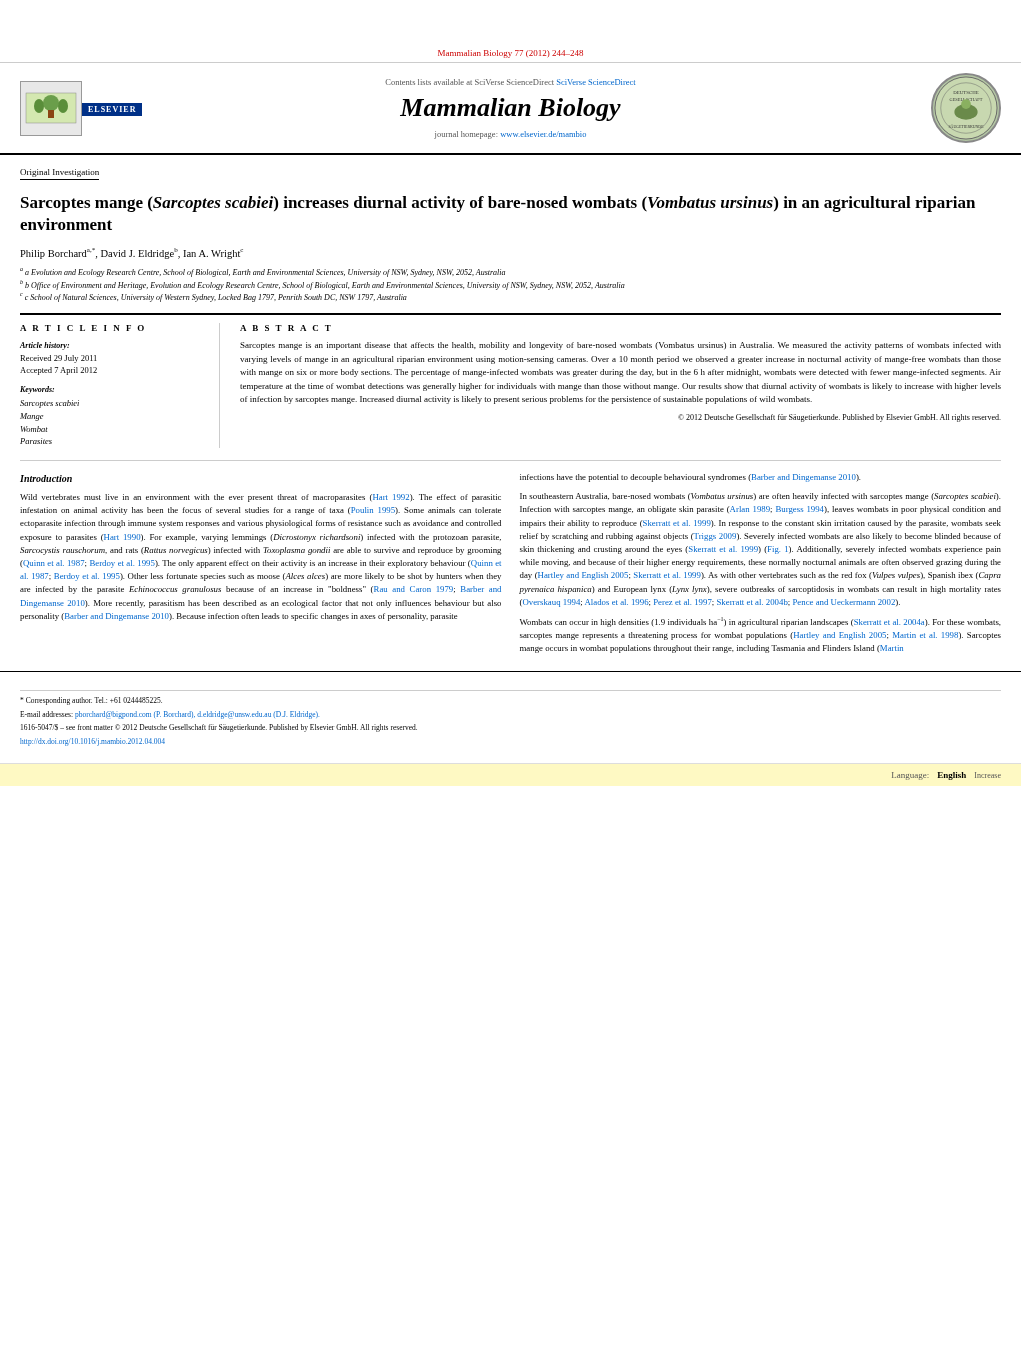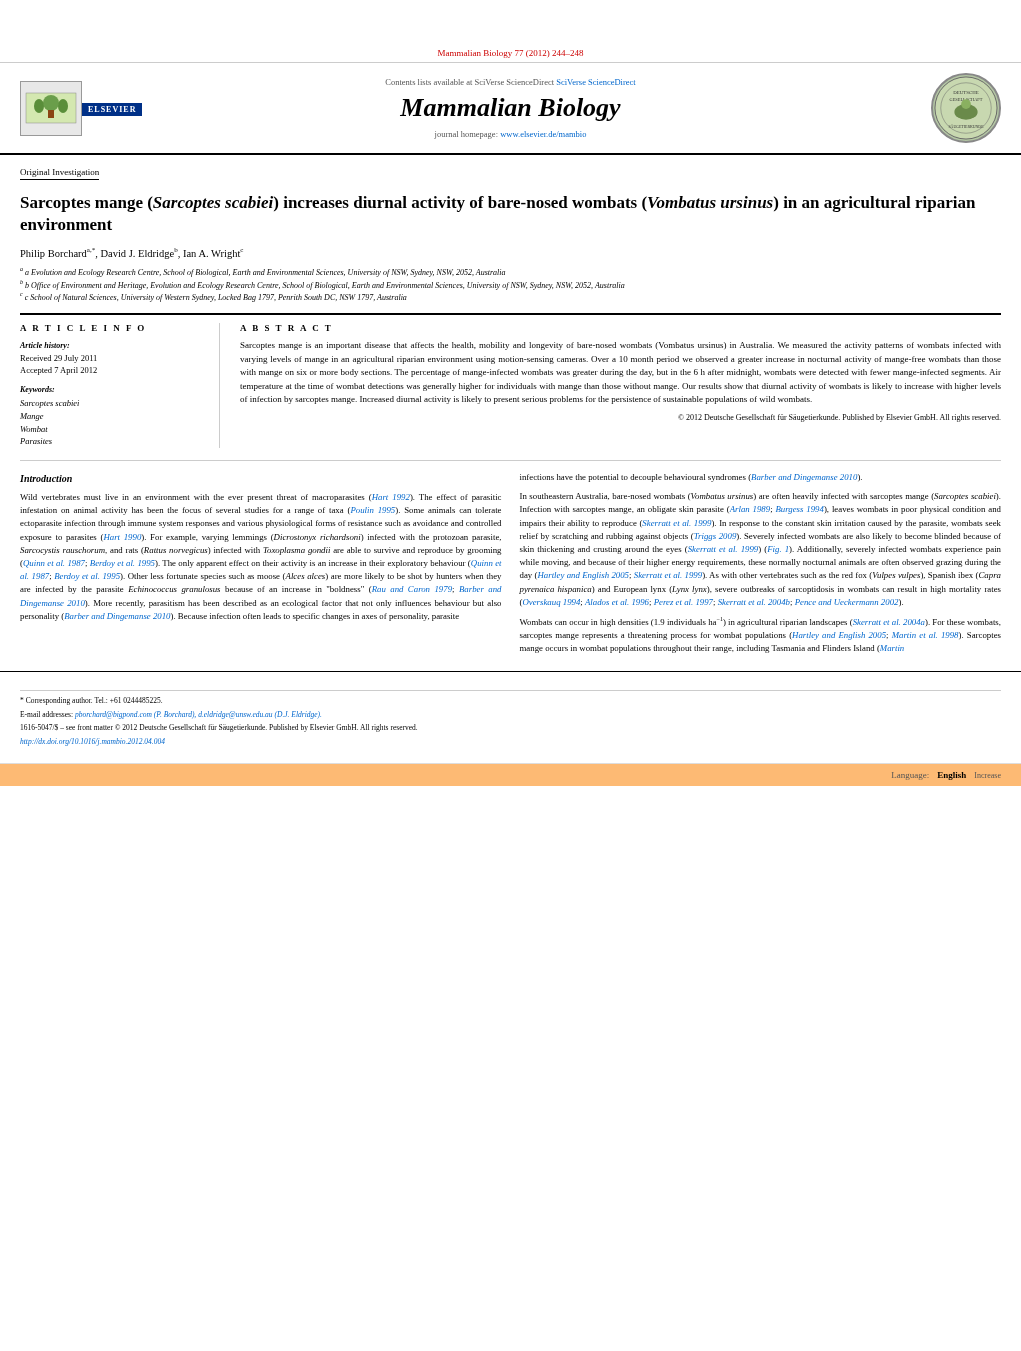--- a/index.html
+++ b/index.html
@@ -227,49 +227,47 @@
     .section-title-body {
       font-size: 10px;
       font-weight: bold;
       font-style: italic;
       color: #000;
       margin-bottom: 5px;
     }
     .body-col a, .body-col .ref-link {
       color: #0066cc;
       text-decoration: none;
-      font-style: italic;
     }
     .body-col sup {
       font-size: 6px;
     }
     
     .article-footer {
       border-top: 1px solid #000;
       padding: 13px 20px;
       font-size: 7.5px;
       color: #000;
       line-height: 1.4;
     }
     .footnote-line {
       margin-bottom: 3px;
     }
     .footnote-link {
       color: #0066cc;
       text-decoration: none;
-      font-style: italic;
     }
     .divider-line {
       border: none;
       border-top: 1px solid #ccc;
       margin: 5px 0;
     }
     
     .bottom-bar {
-      background: #fdba74;
+      background: #fef9c3;
       padding: 6px 20px;
       display: flex;
       align-items: center;
       justify-content: flex-end;
       gap: 8px;
       border-top: 1px solid #ddd;
       font-size: 9px;
     }
     .lang-label {
       color: #555;

